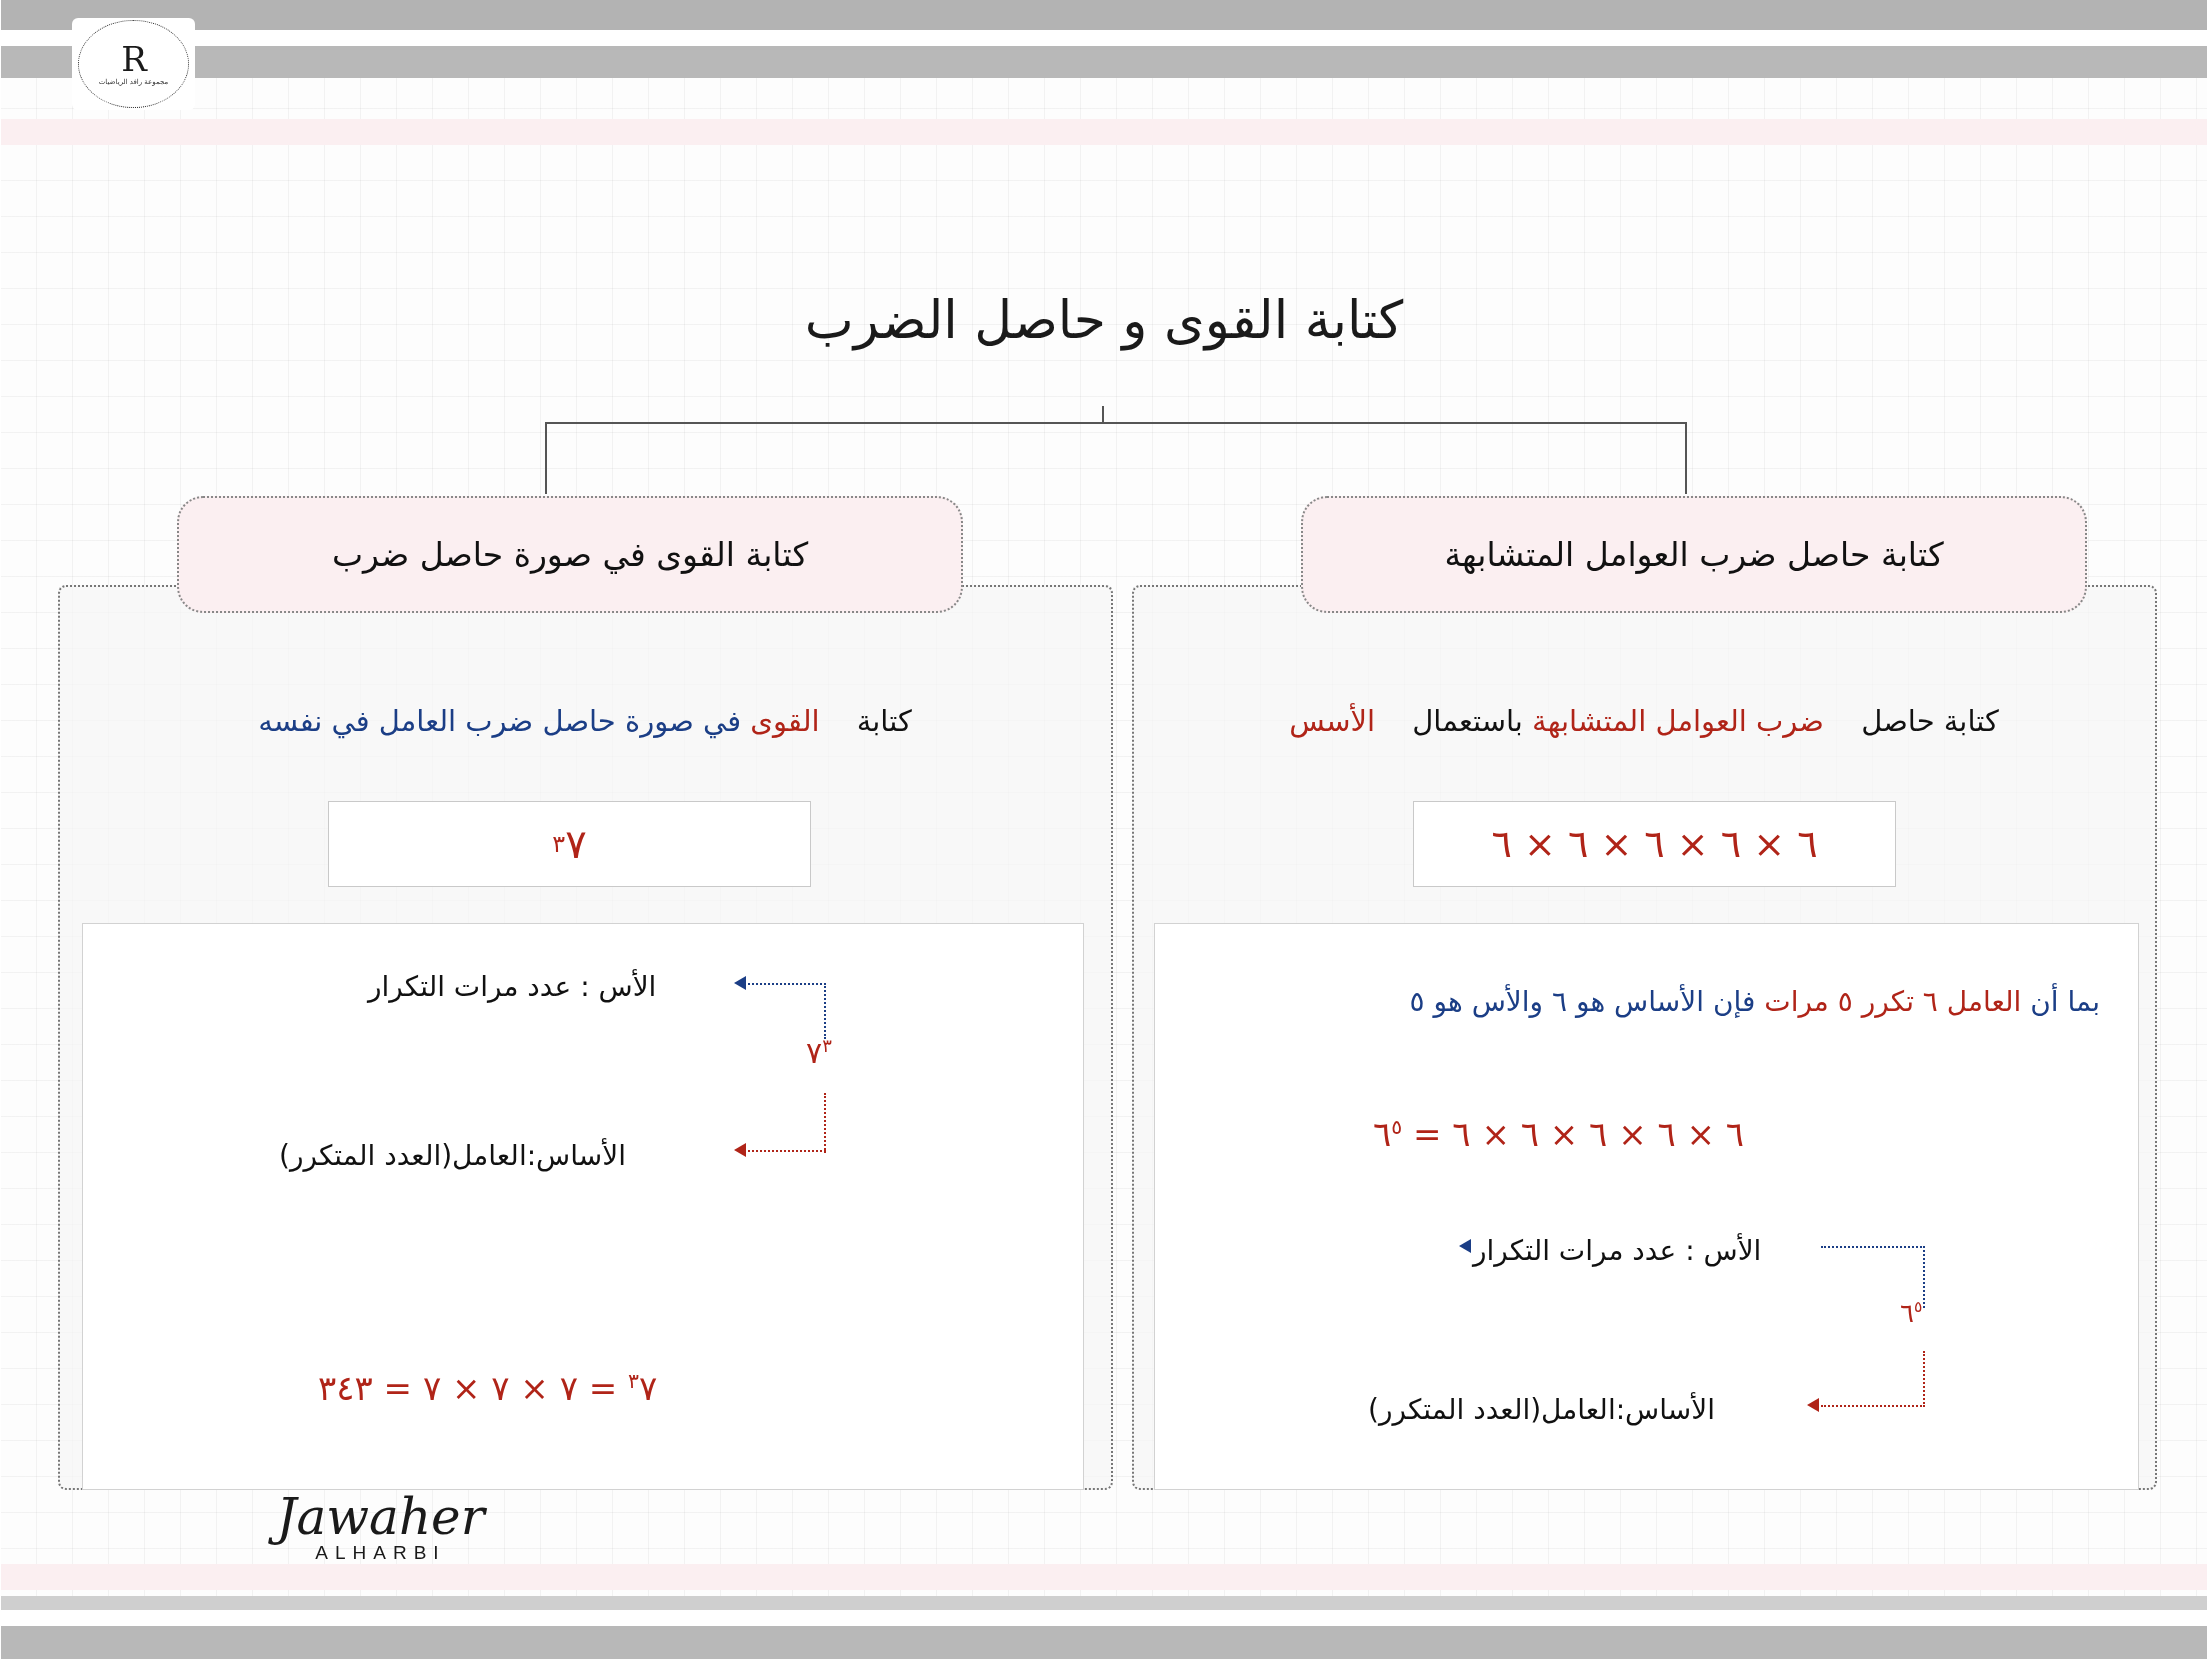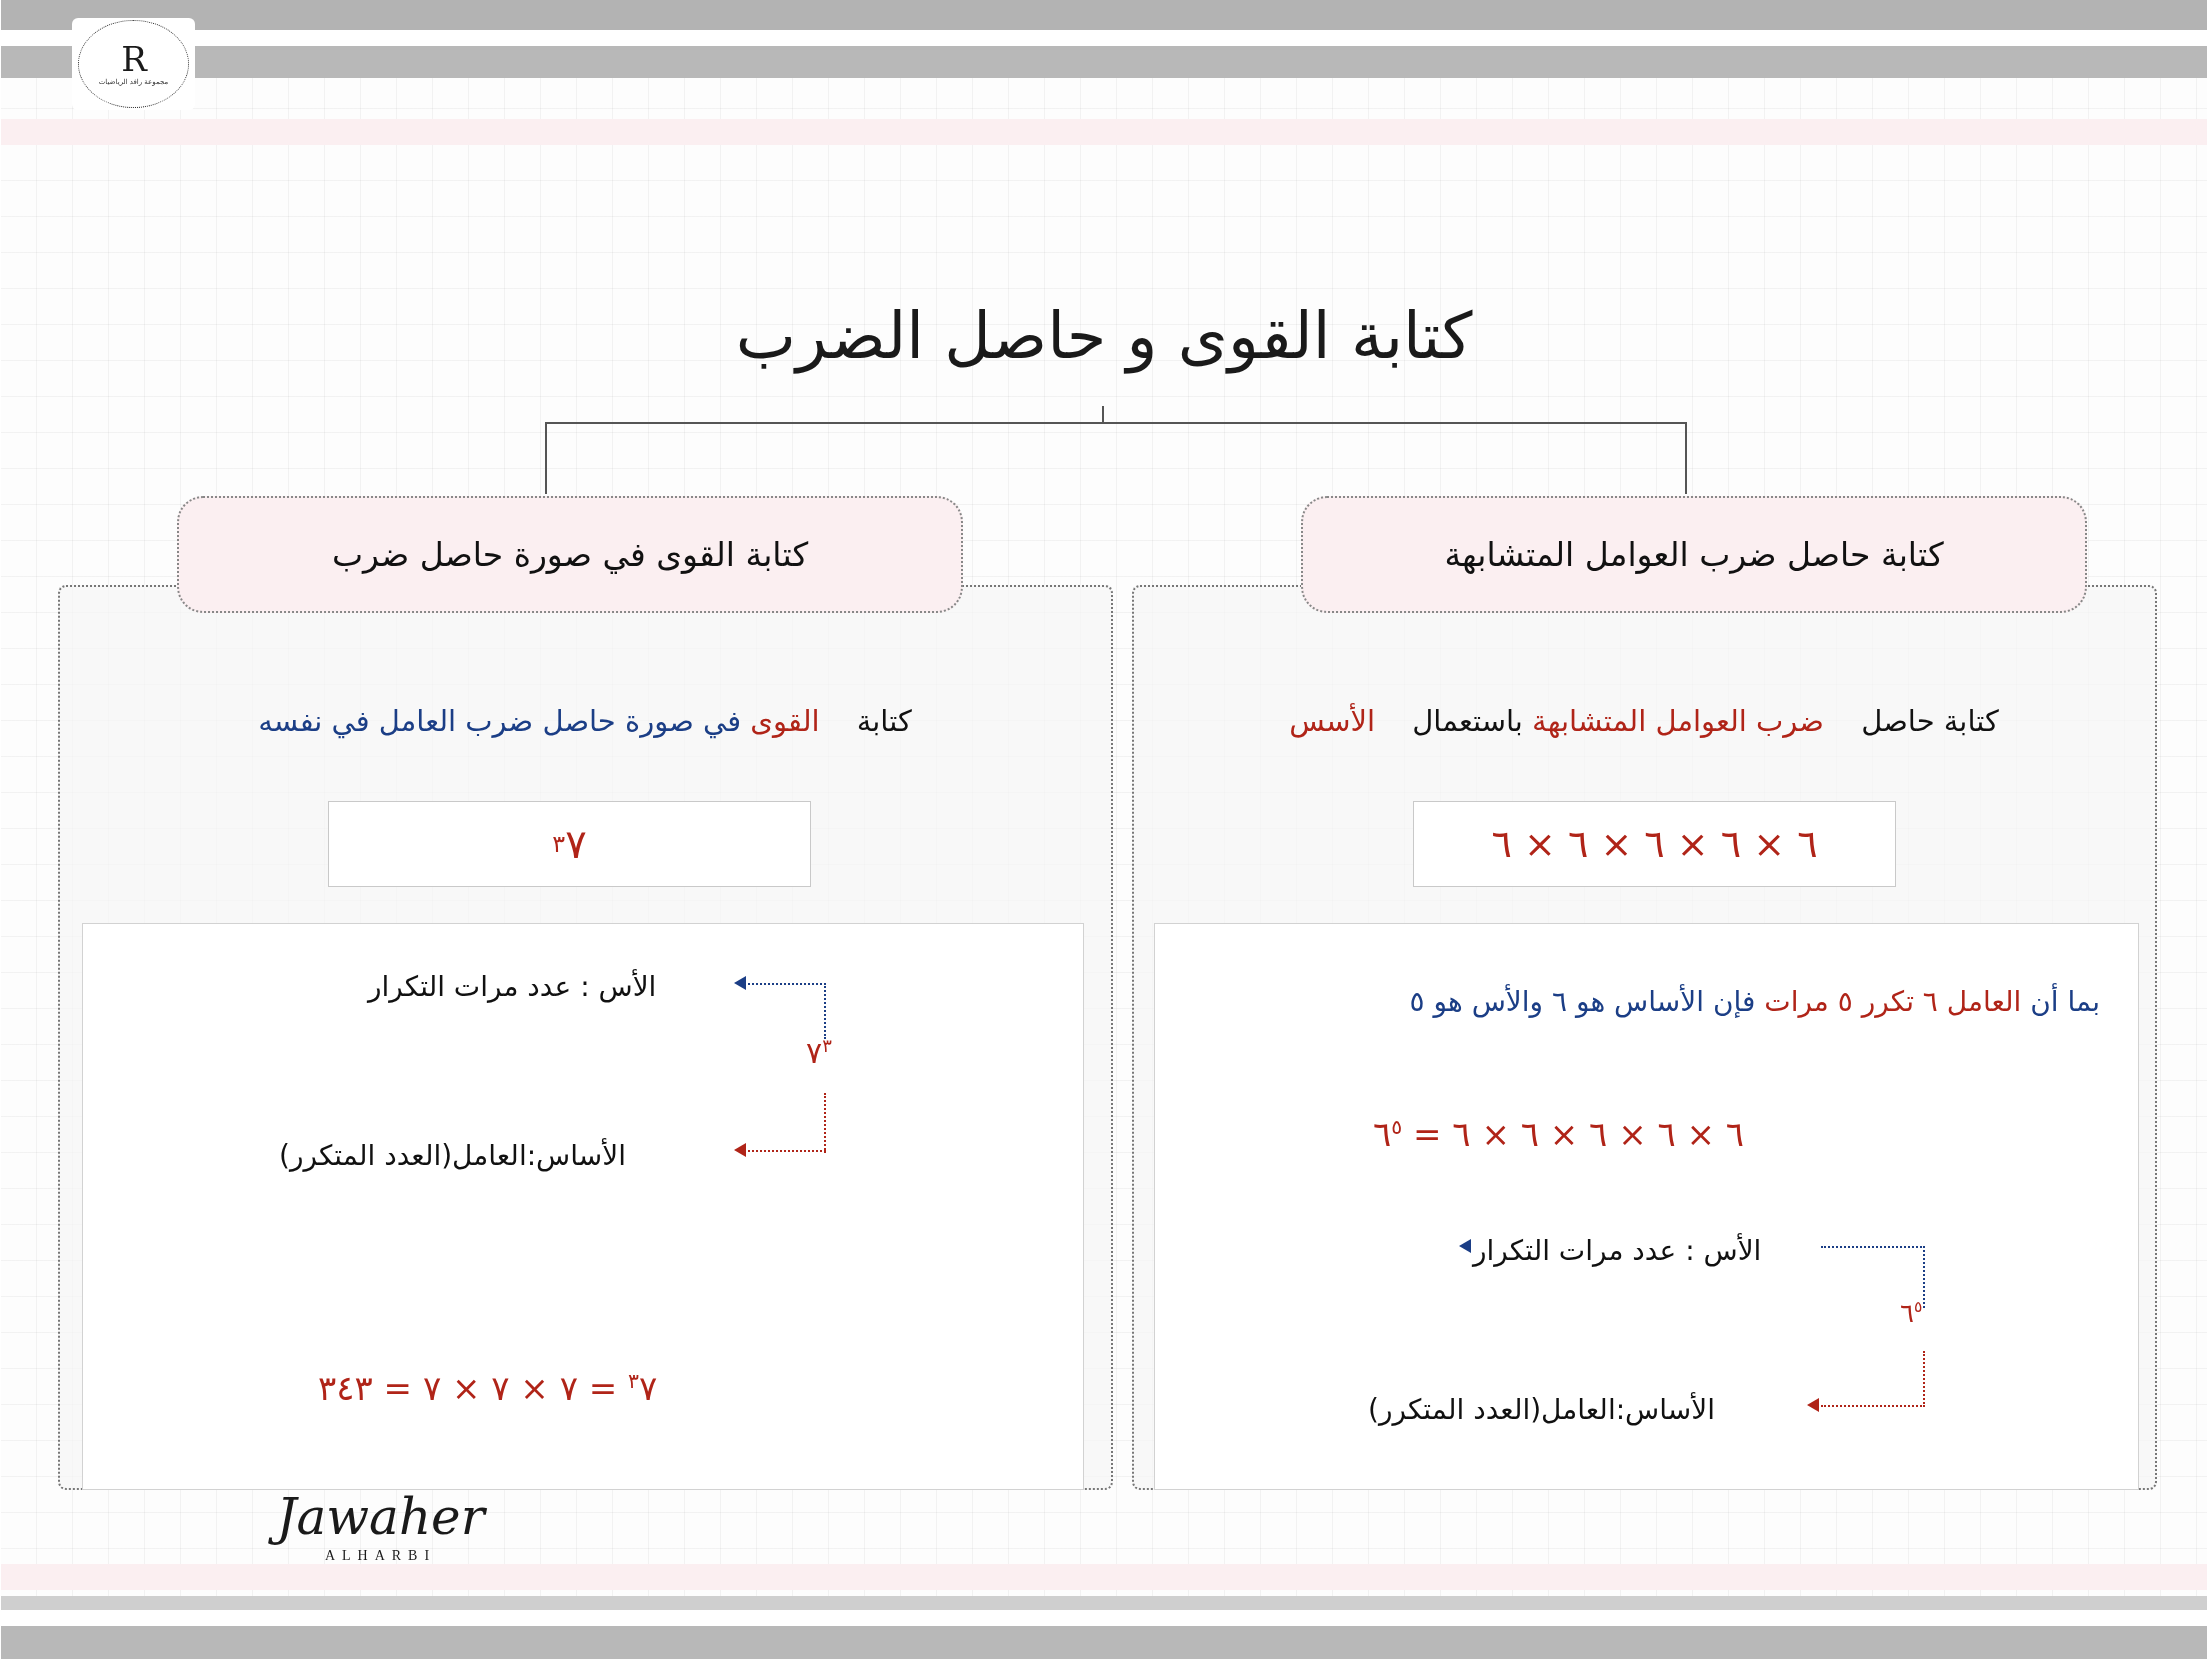--- a/index.html
+++ b/index.html
@@ -103,24 +103,24 @@
   .logo-sub {
     font-size: 7px;
     color: #333;
     margin-top: 3px;
     white-space: nowrap;
   }
 
   
   .main-title {
     position: absolute;
-    top: 299px;
+    top: 290px;
     left: 0; right: 0;
     text-align: center;
-    font-size: 64px;
+    font-size: 52px;
     color: #1a1a1a;
     font-family: "DejaVu Sans", "Liberation Sans", sans-serif;
   }
 
   
   .conn {
     position: absolute;
     background: #555;
   }
   .conn-h {
@@ -278,25 +278,25 @@
     z-index: 5;
   }
   .sig-name {
     font-family: "DejaVu Serif", "Liberation Serif", serif;
     font-style: italic;
     font-size: 50px;
     color: #1a1a1a;
     line-height: 1;
   }
   .sig-sub {
-    font-family: Liberation Serif, serif;
-    font-size: 14px;
+    font-family: Liberation Sans, sans-serif;
+    font-size: 19px;
     letter-spacing: 7px;
     color: #1a1a1a;
-    margin-top: 6px;
+    margin-top: 0;
   }
 </style>
 </head>
 <body>
 
 <div class="page">
 
   <div class="topbar-grey"></div>
   <div class="topbar-white"></div>
   <div class="topbar-grey2"></div>

